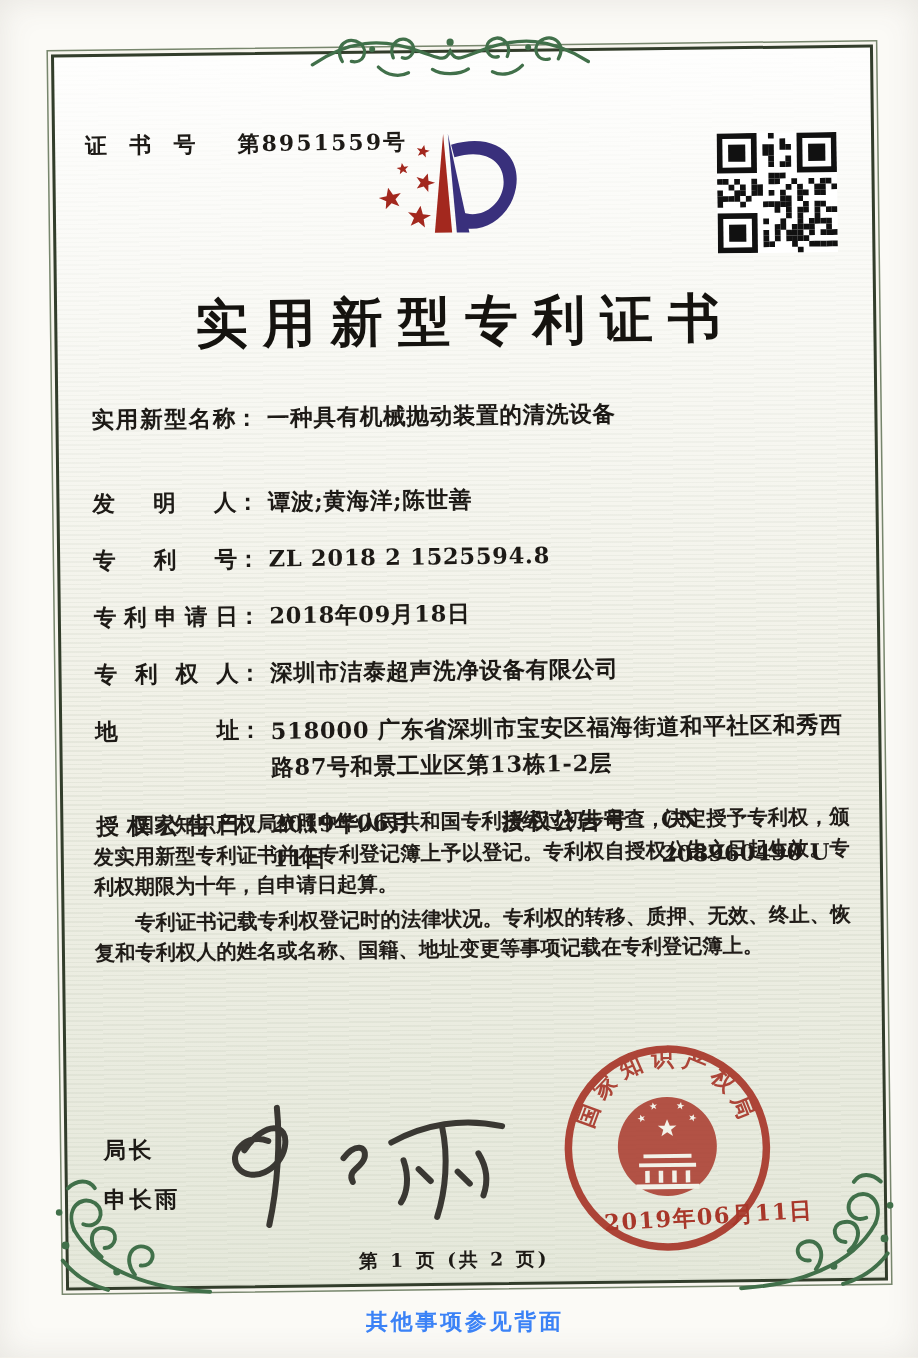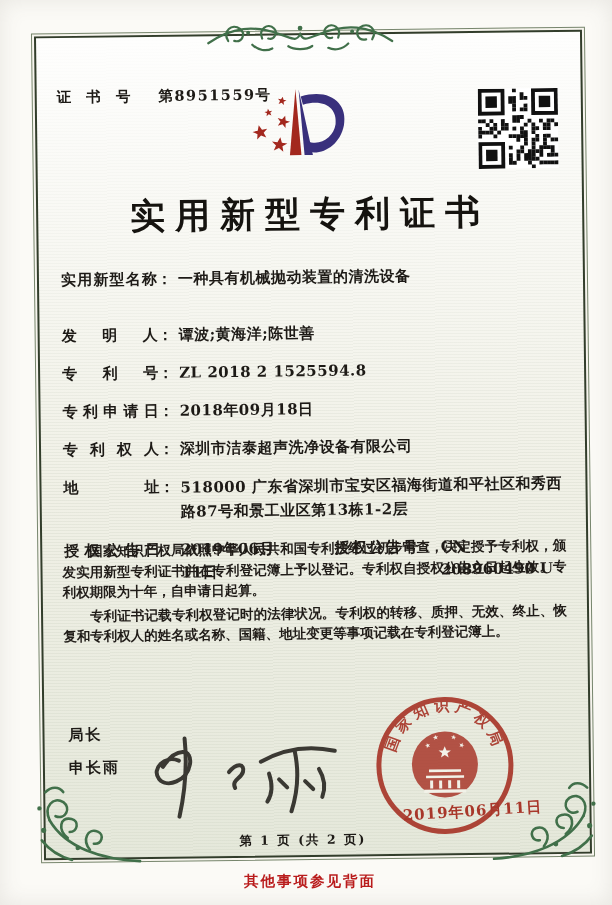--- a/index.html
+++ b/index.html
@@ -44,35 +44,35 @@
   .mb{margin-bottom:15px;}
   .frow.addr .val{line-height:24px;}
   .pair2{display:flex;column-gap:44px;}
   .pair2 .sub{display:flex;}
   .pair2 .lbl2{flex:none;letter-spacing:2px;}
   
   .paras{position:absolute;left:20px;right:20px;top:503px;font-size:13.5px;line-height:1.52;
          text-align:justify;font-weight:600;color:#201c18;}
   .paras p{margin:0 0 3px 0;text-indent:2em;}
   
-  .director{position:absolute;left:24px;top:688px;font-size:15px;font-weight:bold;letter-spacing:2px;}
+  .director{position:absolute;left:24px;top:720px;font-size:15px;font-weight:bold;letter-spacing:2px;}
   .director div{margin-bottom:14px;}
   .signature{position:absolute;left:88px;top:696px;width:232px;height:96px;}
   .seal{position:absolute;left:325px;top:657px;width:150px;height:150px;opacity:.92;}
   .seal-date{position:absolute;left:339px;top:769px;width:176px;text-align:center;
              font-size:15px;font-weight:bold;color:#a8372a;letter-spacing:1px;transform:rotate(-3deg);}
   .page-ind{position:absolute;left:0;right:30px;bottom:6px;text-align:center;
             font-size:12.5px;font-weight:bold;letter-spacing:2px;}
   
   .orn-top{position:absolute;left:50%;top:-19px;transform:translateX(-54%);width:196px;height:42px;}
   .orn-bl{position:absolute;left:-14px;bottom:-12px;width:112px;height:92px;}
   .orn-br{position:absolute;right:-12px;bottom:-14px;width:112px;height:92px;transform:scaleX(-1);}
   
   .back-note{position:absolute;left:0;right:24px;top:872px;text-align:center;
-             font-size:14.5px;font-weight:bold;letter-spacing:2px;color:#b91c1c;margin-left:32px;}
+             font-size:14.5px;font-weight:bold;letter-spacing:2px;color:#3b82f6;margin-left:32px;}
 </style>
 </head>
 <body>
 
 <div class="photo">
   <div class="cert">
     <div class="cert-inner">
 
       <svg class="orn-top" viewBox="0 0 196 42">
         <g stroke="#41704a" stroke-width="2.2" fill="none" stroke-linecap="round">

